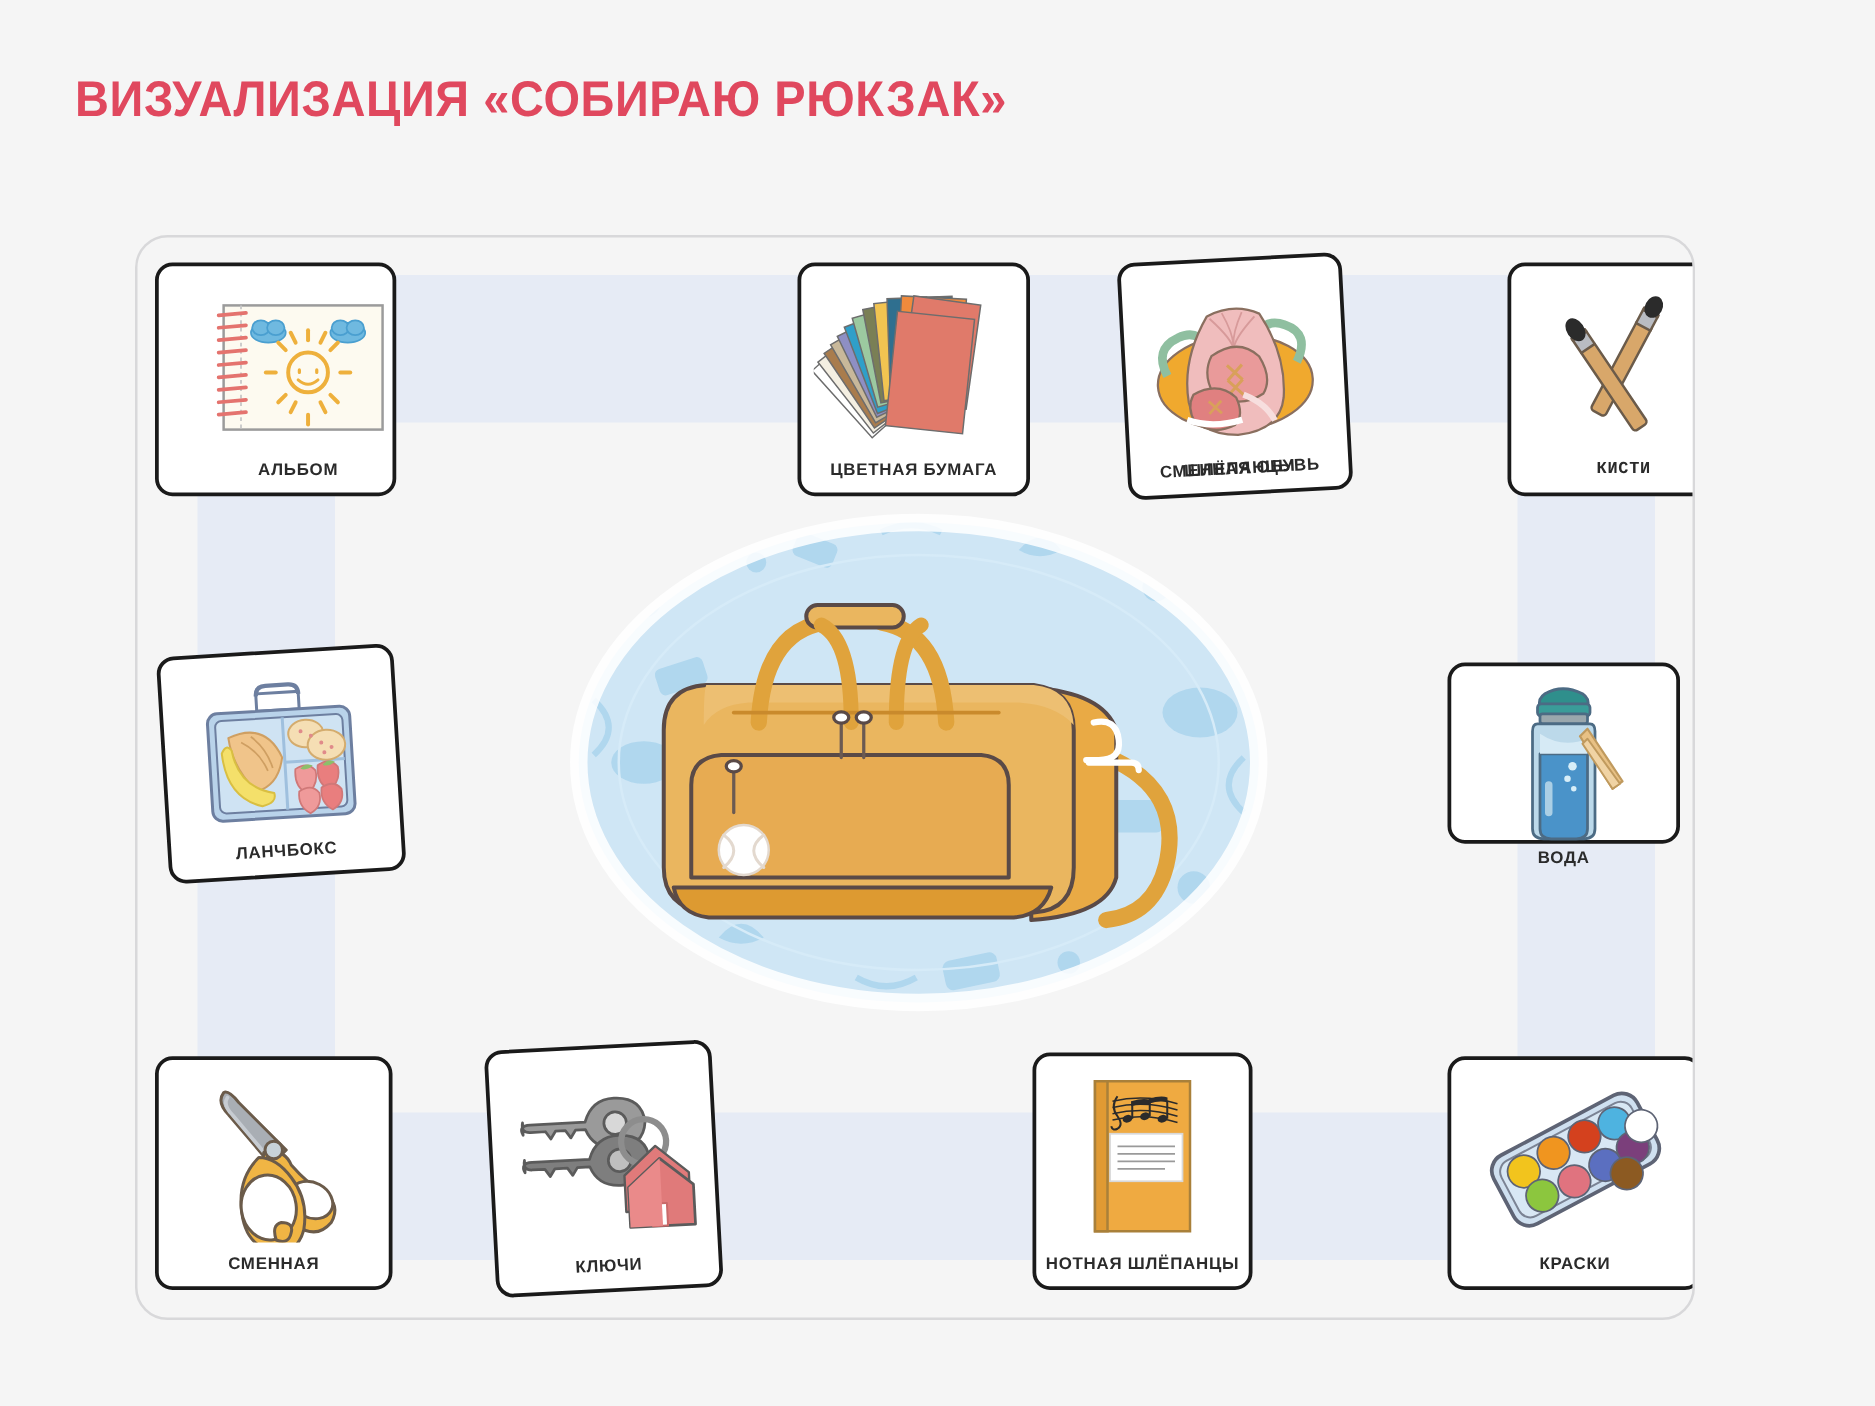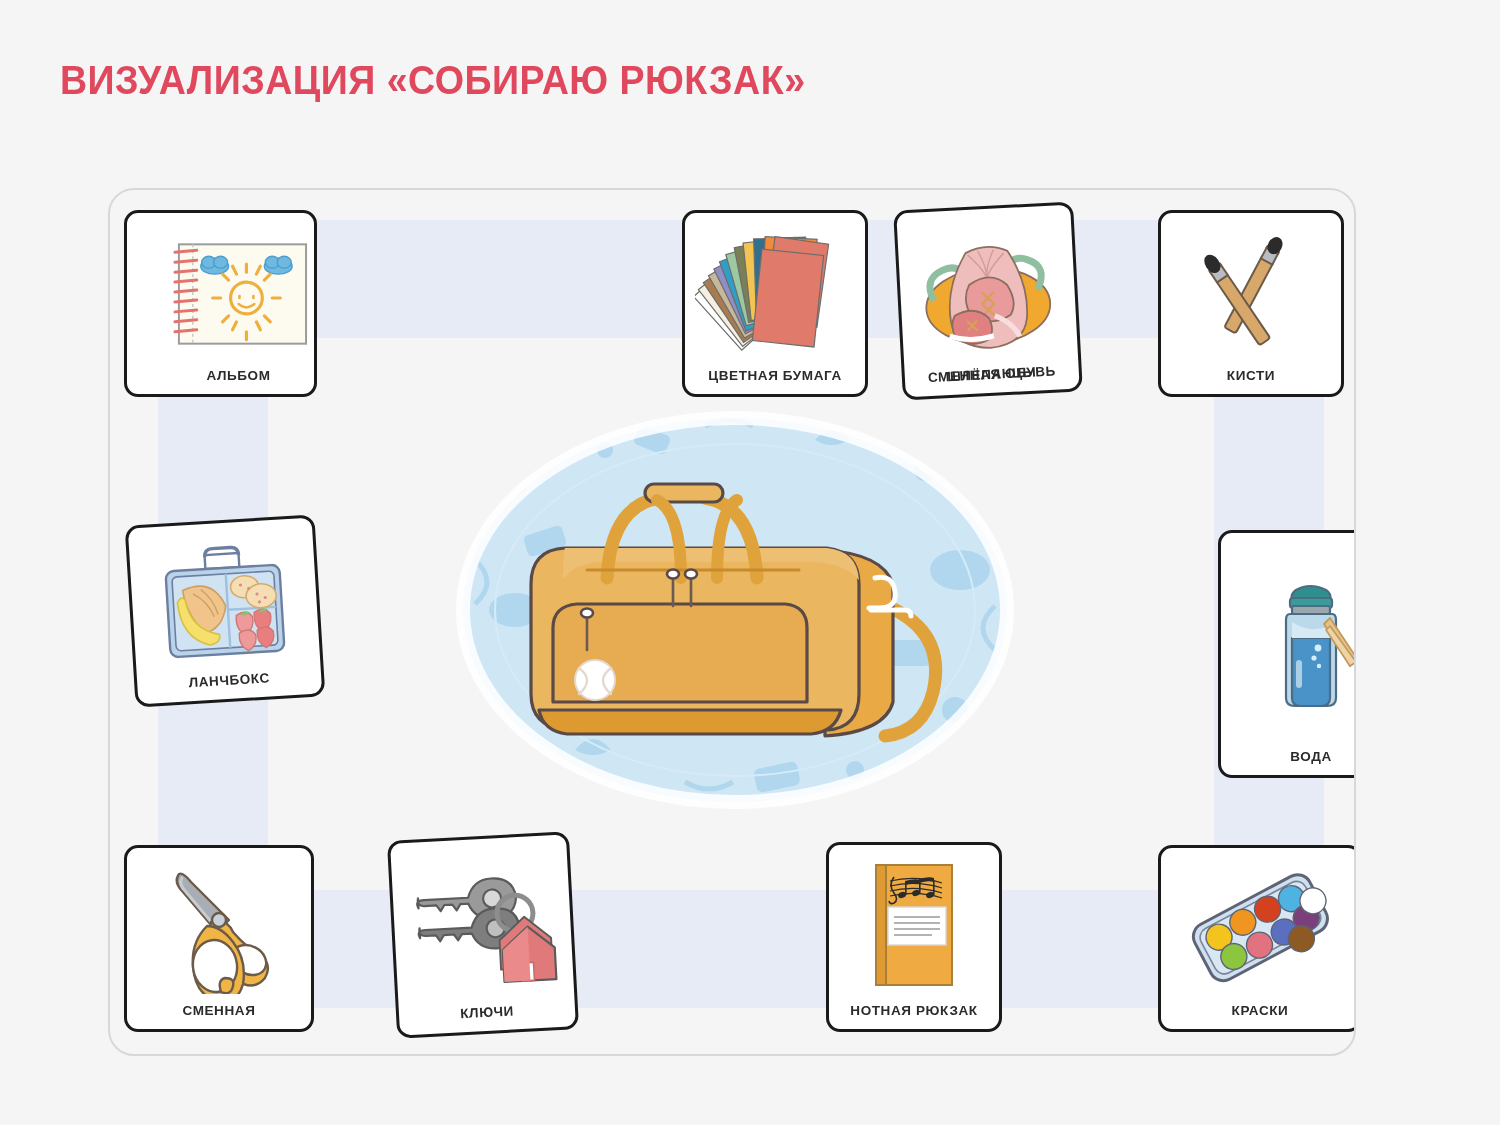--- a/index.html
+++ b/index.html
@@ -201,21 +201,21 @@
           <line x1="74" y1="88" x2="70" y2="96"></line>
             <line x1="94" y1="88" x2="98" y2="96"></line>
           <path d="M77 62 v2 M91 62 v2" stroke-width="2.6"></path>
           <path d="M76 70 q8 7 16 0" stroke-width="2.4"></path>
         </g>
       </svg>
     </div>
     <div class="caption">АЛЬБОМ</div>
   </div>
 
-  <div class="card" style="left:528px;top:20px;width:186px;height:187px;margin-left:44px;">
+  <div class="card" style="left:528px;top:20px;width:186px;height:187px;">
     <div class="art">
       <svg width="160" height="128" viewBox="0 0 160 128">
         <g stroke="#6d6d6d" stroke-width="1.2">
           <rect x="16" y="40" width="52" height="72" fill="#ffffff" transform="rotate(-42 42 76)"></rect>
           <rect x="20" y="36" width="52" height="72" fill="#f4efe2" transform="rotate(-38 46 72)"></rect>
           <rect x="24" y="32" width="52" height="72" fill="#a97c4d" transform="rotate(-34 50 68)"></rect>
           <rect x="28" y="28" width="52" height="72" fill="#c8b89a" transform="rotate(-30 54 64)"></rect>
           <rect x="32" y="24" width="52" height="72" fill="#8e8fc4" transform="rotate(-26 58 60)"></rect>
           <rect x="36" y="20" width="52" height="74" fill="#2f9fc9" transform="rotate(-21 62 57)"></rect>
           <rect x="40" y="16" width="52" height="74" fill="#9cc9a0" transform="rotate(-16 66 53)"></rect>
@@ -254,21 +254,21 @@
           <path d="M84 88 q18 8 24 22" fill="none" stroke="#f7dede" stroke-width="5"></path>
         </g>
       </svg>
     </div>
     <div class="caption">
       <span>СМЕННАЯ ОБУВЬ</span>
       <span class="alt">ШЛЁПАНЦЫ</span>
     </div>
   </div>
 
-  <div class="card" style="left:1048px;top:20px;width:186px;height:187px;">
+  <div class="card" style="left:1096px;top:20px;width:186px;height:187px;font-family:Liberation Mono, monospace;">
     <div class="art">
       <svg width="140" height="128" viewBox="0 0 140 128">
         <g stroke="#6b5b4a" stroke-width="2" stroke-linejoin="round">
           <g transform="rotate(28 70 64)">
             <rect x="62" y="24" width="13" height="82" rx="3" fill="#d8a76a"></rect>
             <rect x="62" y="14" width="13" height="14" fill="#b9bcc2"></rect>
             <path d="M62 16 q7 -16 13 0 z" fill="#2b2b2b"></path>
             <ellipse cx="68.5" cy="10" rx="7" ry="9" fill="#2b2b2b" stroke="none"></ellipse>
           </g>
           <g transform="rotate(-34 60 70)">
@@ -323,21 +323,21 @@
           <g fill="#8cbf6a" stroke="none">
             <path d="M90 76 q4 -5 10 -2 q-5 4 -10 2z"></path>
               <path d="M108 74 q4 -5 10 -2 q-5 4 -10 2z"></path>
           </g>
         </g>
       </svg>
     </div>
     <div class="caption">ЛАНЧБОКС</div>
   </div>
 
-  <div class="card" style="left:1108px;top:340px;width:186px;height:248px;">
+  <div class="card" style="left:1048px;top:340px;width:186px;height:145px;">
     <div class="art">
       <svg width="130" height="140" viewBox="0 0 130 140">
         <g stroke="#4c6b84" stroke-width="2.2" stroke-linejoin="round">
           <path d="M50 16 q14 -8 30 0 q6 4 4 10 h-38 q-2 -6 4 -10z" fill="#2f8f8c"></path>
           <rect x="44" y="24" width="42" height="10" rx="3" fill="#3a9c99"></rect>
           <rect x="46" y="32" width="38" height="8" rx="2" fill="#9aa7ad"></rect>
           <path d="M44 40 h42 q4 0 4 6 v78 q0 8 -9 8 h-32 q-9 0 -9 -8 v-78 q0 -6 4 -6z" fill="#bcd9ea"></path>
           <path d="M46 64 h38 v60 q0 8 -9 8 h-20 q-9 0 -9 -8z" fill="#4a93c9"></path>
           <path d="M46 48 q18 12 38 4 v12 h-38z" fill="#d6eaf5" stroke="none"></path>
           <rect x="50" y="86" width="6" height="28" rx="3" fill="#bcd9ea" stroke="none" opacity="0.85"></rect>
@@ -418,21 +418,21 @@
             <rect x="65" y="20" width="1.6" height="14"></rect>
             <ellipse cx="76" cy="36" rx="4" ry="3" transform="rotate(-18 76 36)"></ellipse>
             <rect x="79" y="22" width="1.6" height="14"></rect>
             <path d="M51 22 q10 -3 15 -1 v4 q-6 -2 -15 1z"></path>
             <path d="M65 20 q10 -3 15 -1 v4 q-6 -2 -15 1z"></path>
           </g>
           <path d="M40 18 q-6 8 0 16 q5 7 0 10 q-4 2 -5 -2" fill="none" stroke="#2b2b2b" stroke-width="1.6"></path>
         </g>
       </svg>
     </div>
-    <div class="caption">НОТНАЯ РЮКЗАК</div>
+    <div class="caption">НОТНАЯ ШЛЁПАНЦЫ</div>
   </div>
 
   <div class="card" style="left:1048px;top:655px;width:204px;height:187px;">
     <div class="art">
       <svg width="160" height="128" viewBox="0 0 160 128">
         <g transform="rotate(-28 80 64)">
           <rect x="16" y="32" width="130" height="62" rx="14" fill="#cfe0f0" stroke="#5e6475" stroke-width="3"></rect>
           <rect x="22" y="38" width="118" height="50" rx="10" fill="#d8e7f4" stroke="#7b8394" stroke-width="1.6"></rect>
           <g stroke="#5e6475" stroke-width="1.4">
             <circle cx="40" cy="52" r="13" fill="#f2c41d"></circle>

